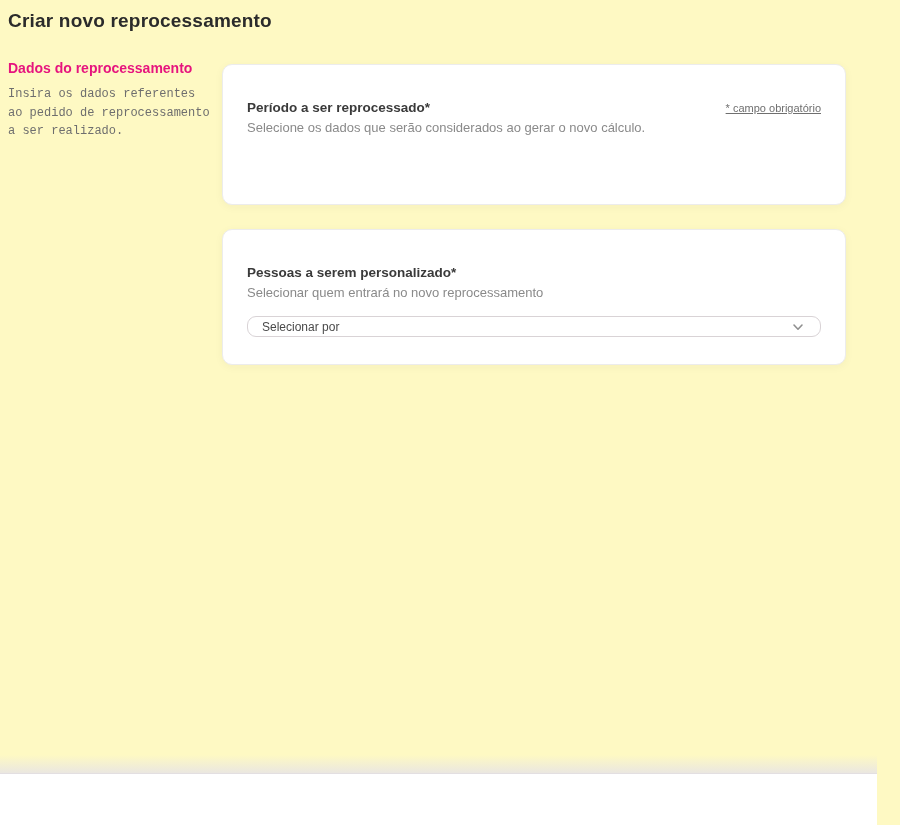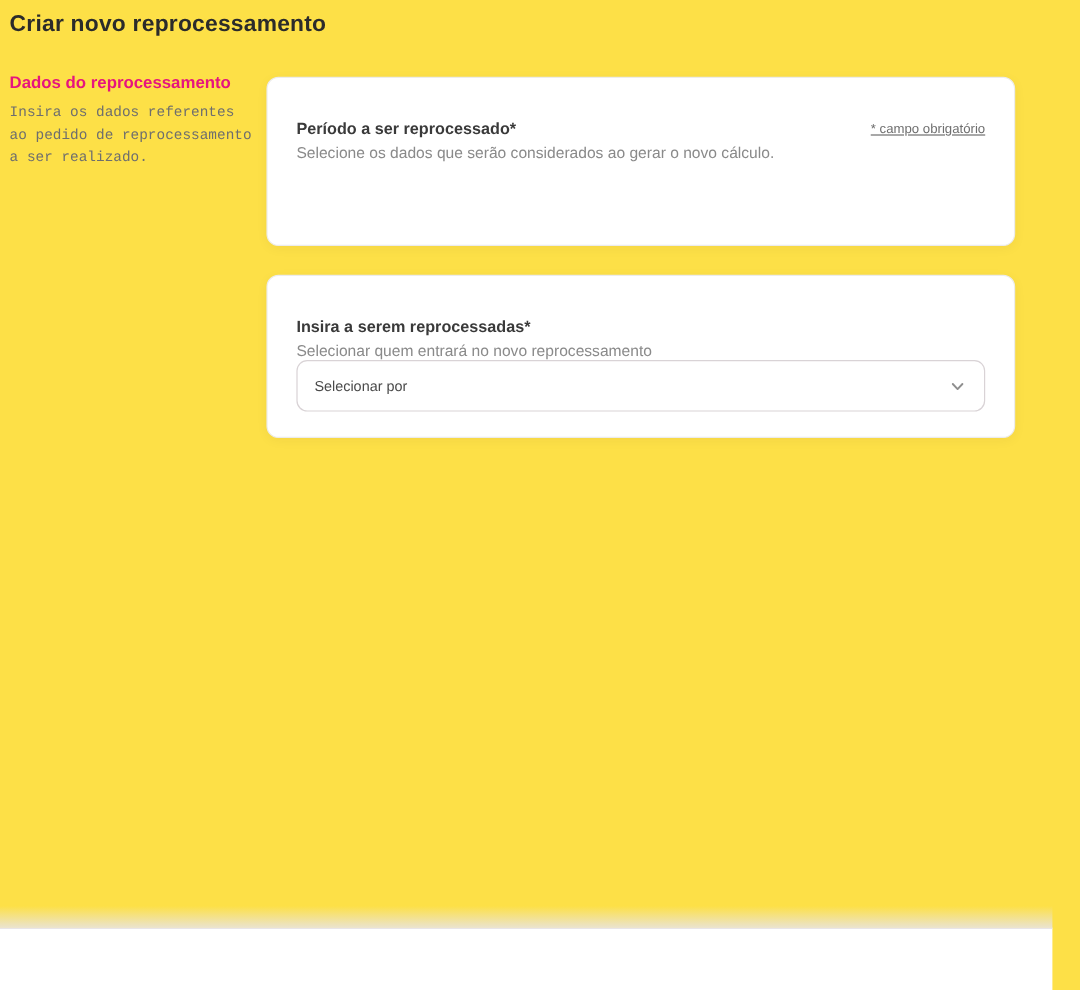--- a/index.html
+++ b/index.html
@@ -1,19 +1,19 @@
 <!DOCTYPE html>
 <html><head>
 <meta charset="utf-8">
 <style>
   html,body { margin:0; padding:0; background:#ffffff; }
   body { font-family:"Liberation Sans","DejaVu Sans",sans-serif; }
   .screen {
     position:relative; width:900px; height:825px;
-    background:#fde047; overflow:hidden;
+    background:#fef9c3; overflow:hidden;
   }
 
   
   .page-title {
     position:absolute; left:8px; top:10px; margin:0;
     font-size:19px; font-weight:bold; color:#2b2b2b; letter-spacing:0.2px;
   }
 
   
   .side-section { position:absolute; left:8px; top:60px; width:205px; }
@@ -48,21 +48,21 @@
     cursor:pointer; background:#ffffff;
   }
   .radio-circle {
     width:16px; height:16px; flex:0 0 16px;
     border:1.5px solid #aba3a7; border-radius:50%; background:#ffffff;
   }
   .option-label { font-size:11px; color:#565656; }
 
   
   .select-box {
-    margin-top:0; height:43px; box-sizing:border-box;
+    margin-top:16px; height:21px; box-sizing:border-box;
     border:1px solid #d9d3d6; border-radius:9px; background:#ffffff;
     display:flex; align-items:center; justify-content:space-between;
     padding:0 15px 0 14px; cursor:pointer;gap:36px;
   }
   .select-value { font-size:12px; color:#4a4a4a; }
   .chevron-svg { display:block; }
 
   
   .footer-bar {
     position:absolute; left:0; bottom:0; width:877px; height:51px;
@@ -90,21 +90,21 @@
     <div class="card-head">
       <span class="card-title">Período a ser reprocessado*</span>
       <span class="required-note">* campo obrigatório</span>
     </div>
     <div class="card-subtitle">Selecione os dados que serão considerados ao gerar o novo cálculo.</div>
 
   </section>
 
   <section class="card card-people">
     <div class="card-head">
-      <span class="card-title">Insira a serem reprocessadas*</span>
+      <span class="card-title">Pessoas a serem personalizado*</span>
     </div>
     <div class="card-subtitle">Selecionar quem entrará no novo reprocessamento</div>
 
     <div class="select-box">
       <span class="select-value">Selecionar por</span>
       <span>
         <svg class="chevron-svg" width="14" height="14" viewBox="0 0 14 14">
           <polyline points="3,5 7,9.2 11,5" fill="none" stroke="#8f8f8f" stroke-width="1.6" stroke-linecap="round" stroke-linejoin="round"></polyline>
         </svg>
       </span>

